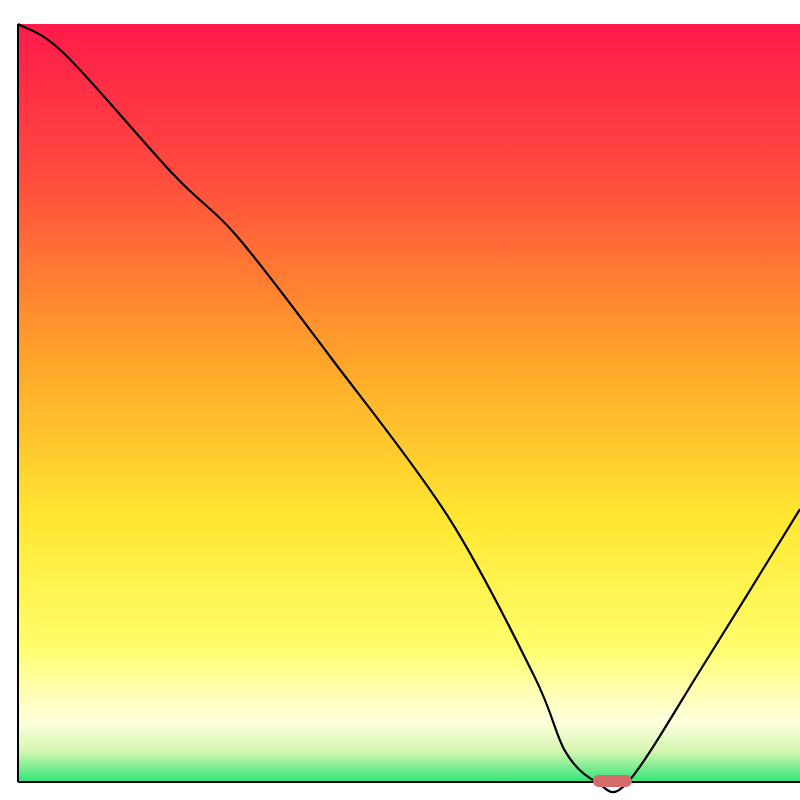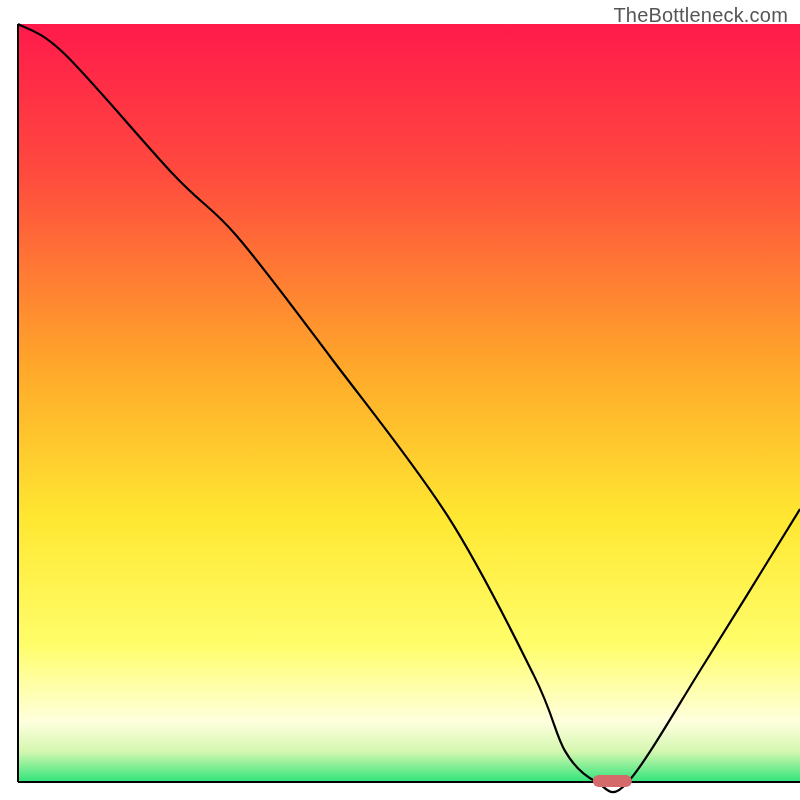--- a/index.html
+++ b/index.html
@@ -28,21 +28,20 @@
   svg.plot {
     position: absolute;
     left: 0;
     top: 0;
   }
 </style>
 </head>
 <body>
 
 <div class="container">
-  <div class="watermark">TheBottleneck.com</div>
 
   <svg class="plot" width="800" height="800" viewBox="0 0 800 800">
     <defs>
       <linearGradient id="bg-grad" x1="0" y1="0" x2="0" y2="1">
           <stop offset="0%" stop-color="#ff1a4b"></stop>
           <stop offset="20%" stop-color="#ff4b3e"></stop>
           <stop offset="45%" stop-color="#ffa72a"></stop>
           <stop offset="65%" stop-color="#ffe731"></stop>
           <stop offset="82%" stop-color="#fffe6b"></stop>
           <stop offset="92%" stop-color="#ffffde"></stop>

